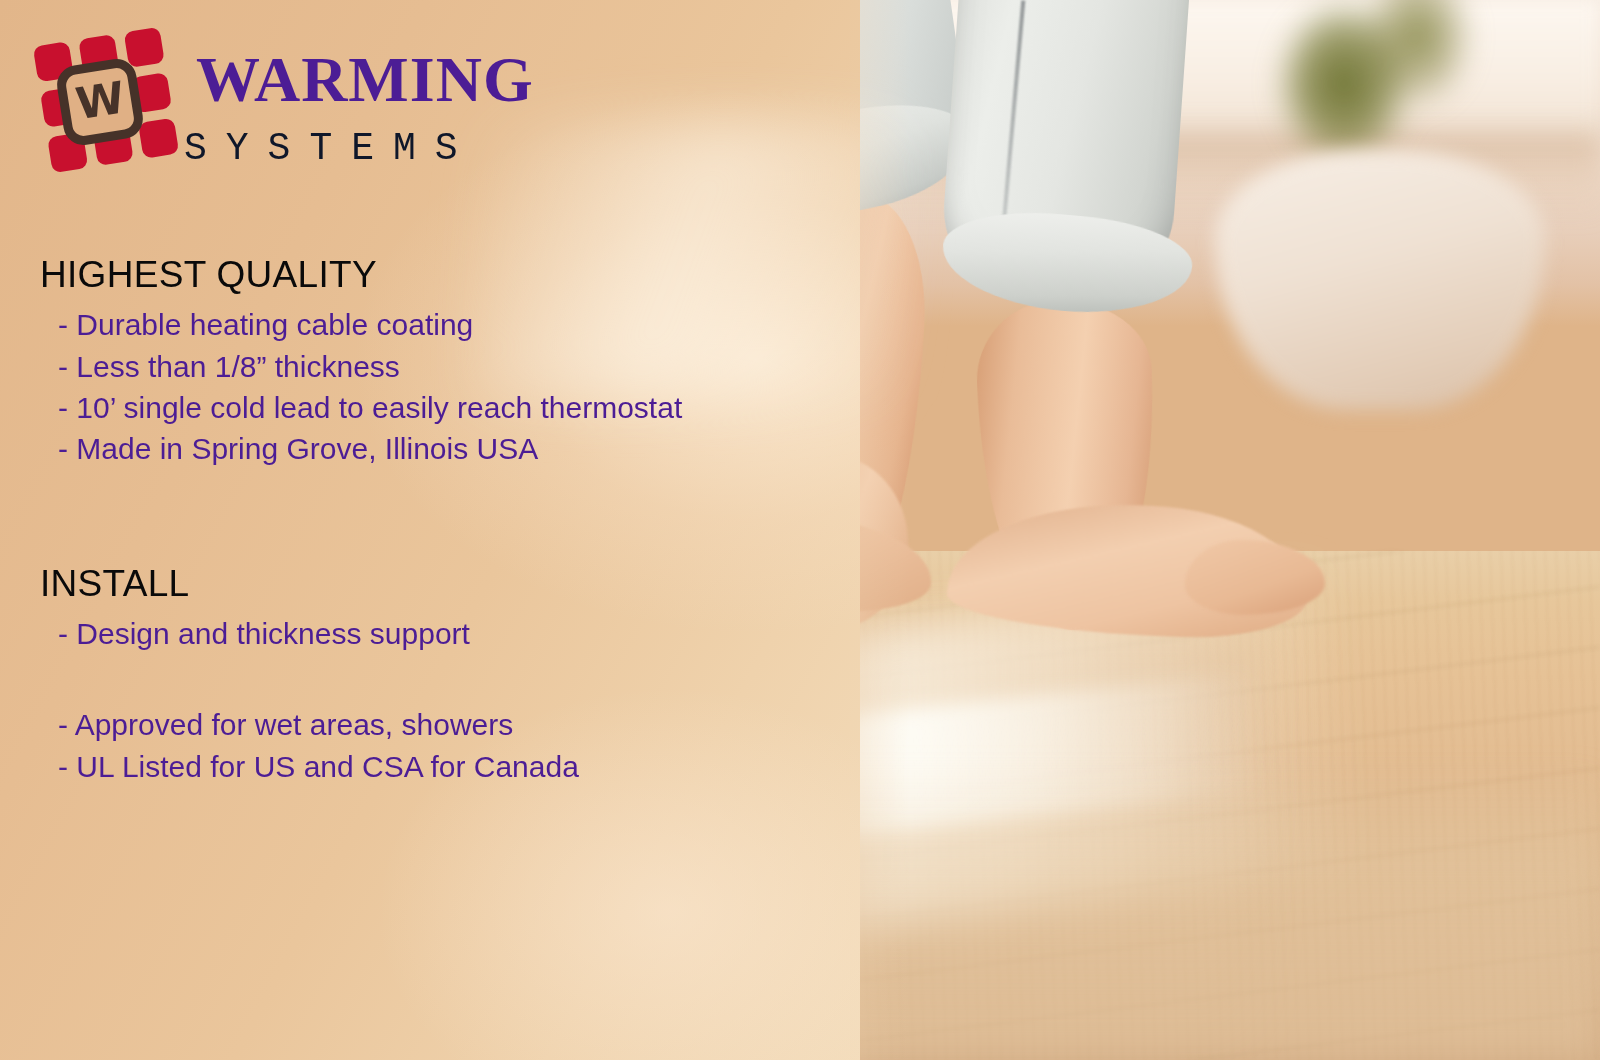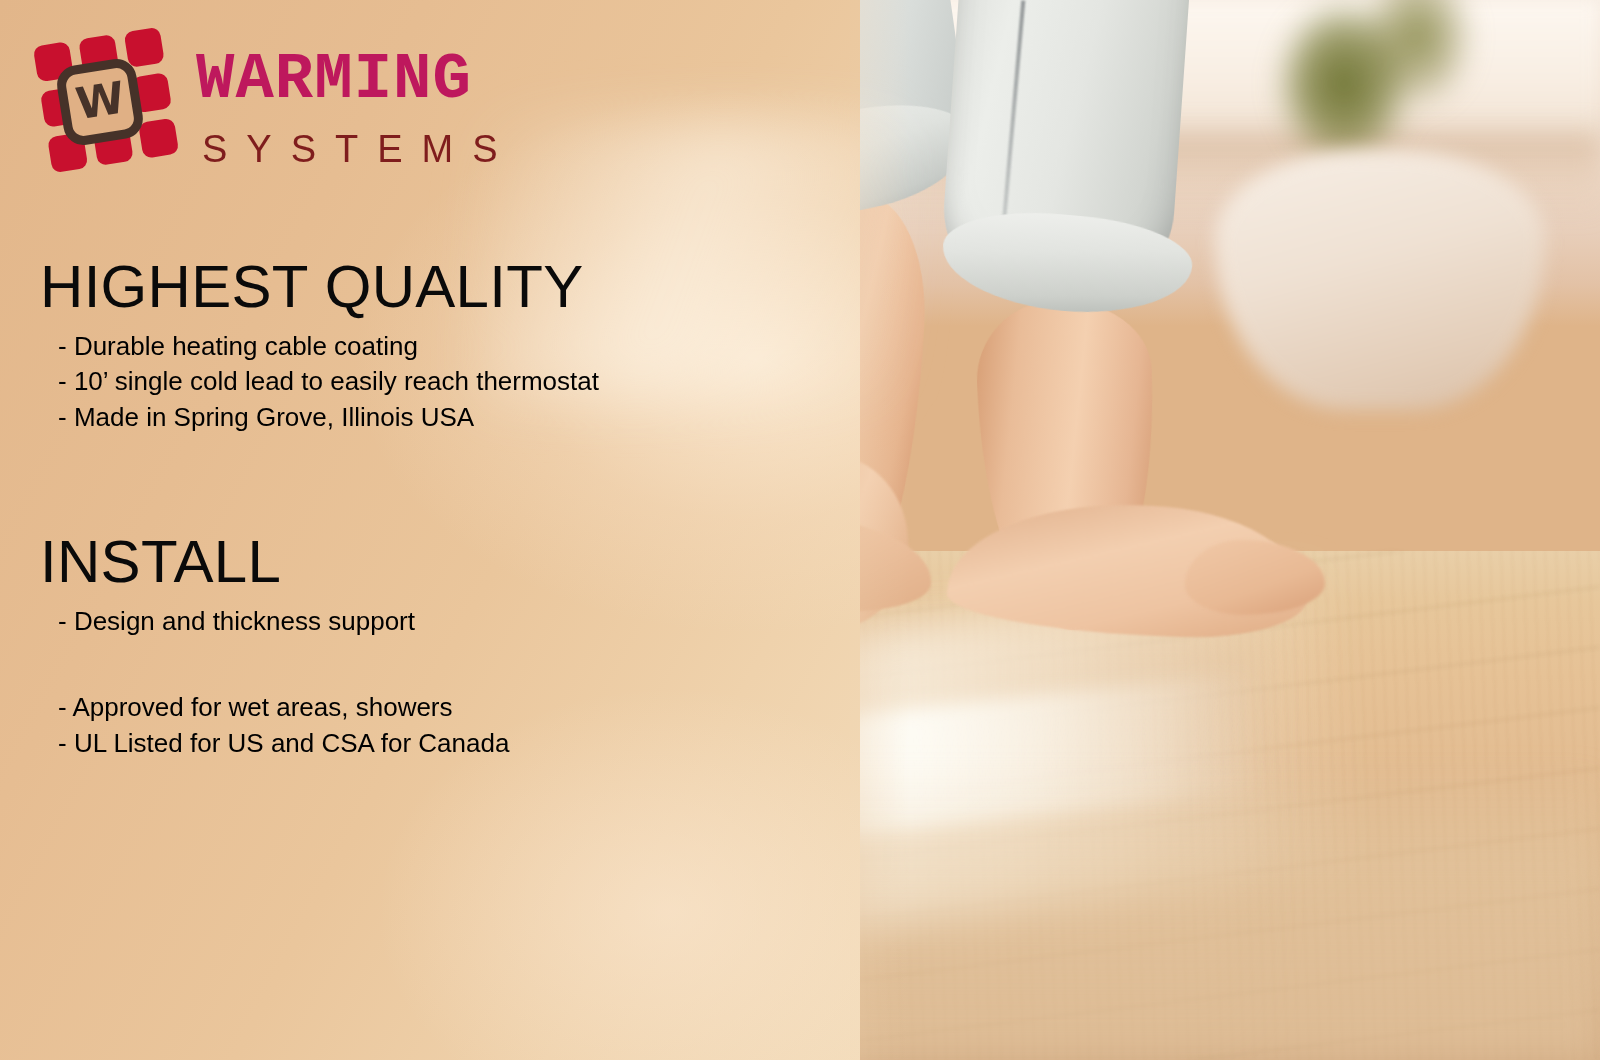--- a/index.html
+++ b/index.html
@@ -296,60 +296,60 @@
     font-weight:bold;
     font-size:44px;
     line-height:1;
     color:#463229;
     letter-spacing:-1px;
     margin-top:-2px;
   }
   .logo-word{
     position:absolute;
     left:172px; top:26px;
-    font-family:Liberation Mono, monospace;
+    font-family:Liberation Serif, serif;
     font-weight:bold;
     font-size:64px;
     line-height:1;
     letter-spacing:1px;
-    color:#be185d;
+    color:#4c1d95;
   }
   .logo-sub{
     position:absolute;
-    left:178px; top:108px;
-    font-family:Liberation Sans, sans-serif;
+    left:160px; top:108px;
+    font-family:Liberation Mono, monospace;
     font-weight:normal;
     font-size:38px;
     line-height:1;
     letter-spacing:19px;
-    color:#7f1d1d;
+    color:#0f172a;
   }
 
   
   .content{
     position:absolute;
     left:40px; top:255px;
     width:800px;
   }
   .section{ margin-bottom:0; }
   .sec-heading{
     font-family:"Liberation Sans", sans-serif;
     font-weight:normal;
-    font-size:60px;
+    font-size:37px;
     line-height:1.06;
     color:#0a0a0a;
     letter-spacing:.3px;
     white-space:nowrap;
   }
   .bullets{ list-style:none; margin-top:10px; }
   .bullet{
     font-family:"Liberation Sans", sans-serif;
-    font-size:26px;
+    font-size:30px;
     line-height:1.38;
-    color:#000000;
+    color:#4c1d95;
     padding-left:18px;
     white-space:nowrap;
   }
 
   .sp-1{ height:52px; }
   .sp-2{ height:42px; }
   .sp-3{ height:40px; }
 </style>
 </head>
 <body>
@@ -412,20 +412,21 @@
     <div class="logo-word">WARMING</div>
     <div class="logo-sub">SYSTEMS</div>
   </div>
 
   <div class="content">
 
     <div class="section">
       <div class="sec-heading">HIGHEST QUALITY</div>
       <ul class="bullets">
         <li class="bullet">- Durable heating cable coating</li>
+        <li class="bullet">- Less than 1/8” thickness</li>
         <li class="bullet">- 10’ single cold lead to easily reach thermostat</li>
         <li class="bullet">- Made in Spring Grove, Illinois  USA</li>
       </ul>
     </div>
 
     <div class="sp-1"></div>
 
 
     <div class="sp-2"></div>
 

